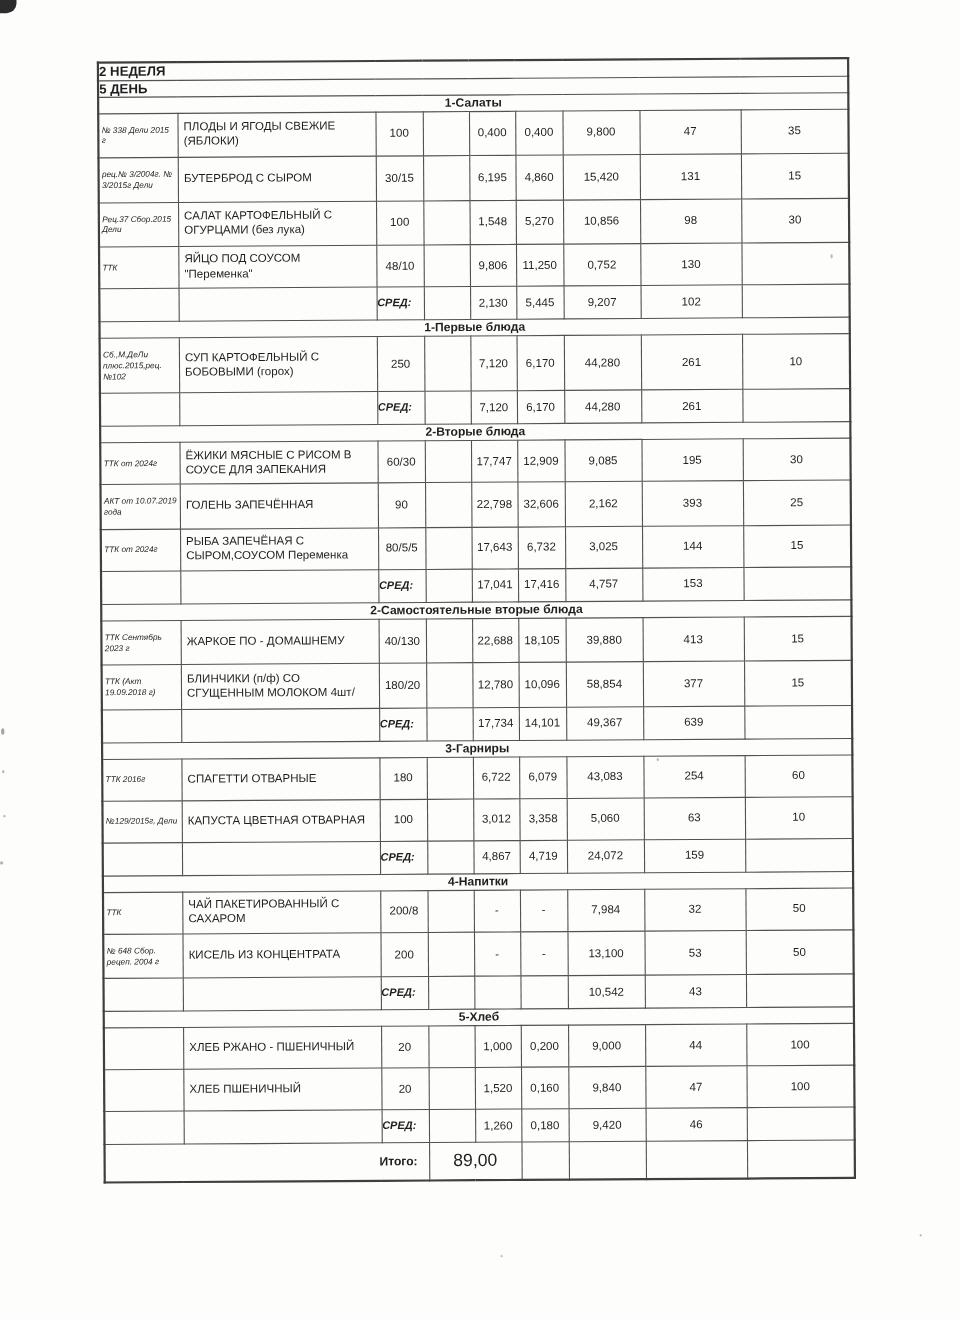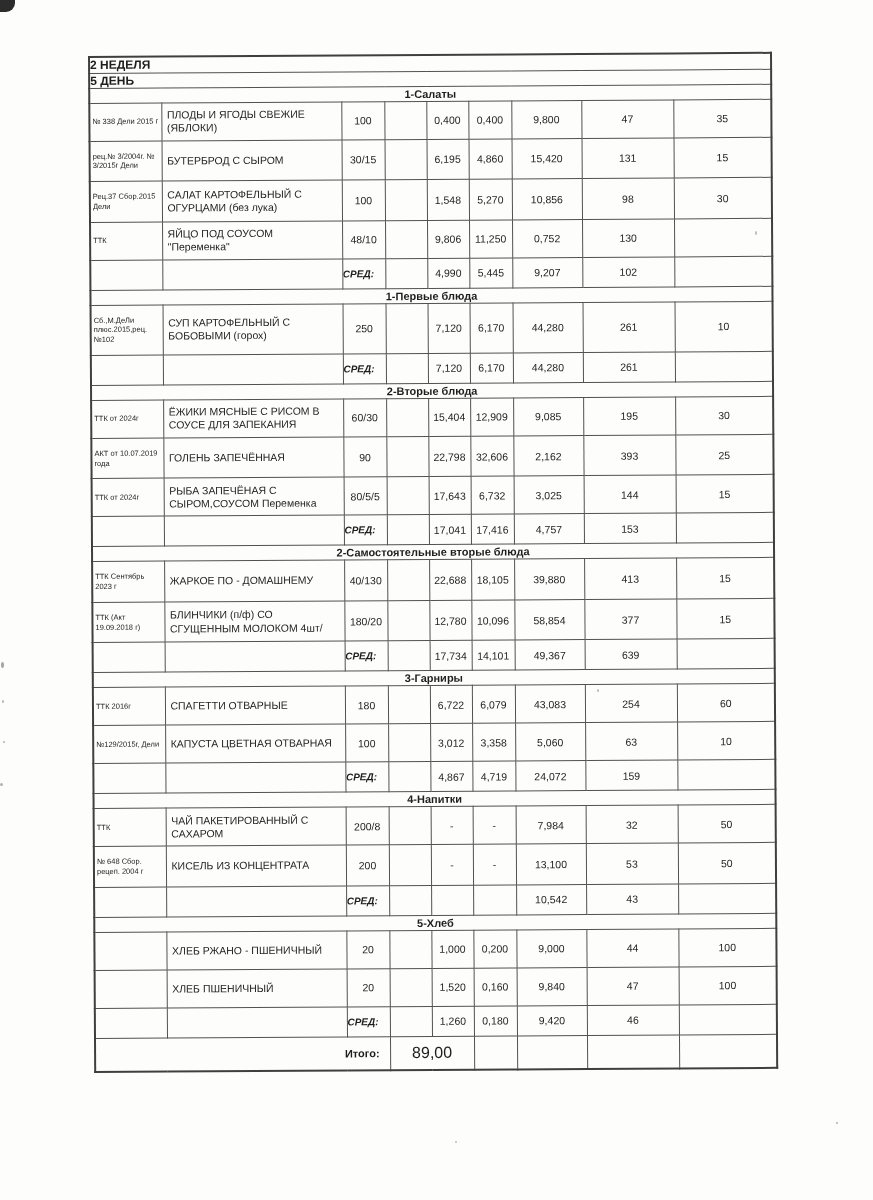--- a/index.html
+++ b/index.html
@@ -34,21 +34,21 @@
   thead td { font-weight: bold; font-size: 12px; padding: 0 5px; }
   tr.week-row td { height: 16px; }
   tr.day-row td { height: 15px; }
   .section-row td {
     height: 15px; text-align: center;
     font-weight: bold; font-size: 11px;
     padding: 0 2px;
   }
   .data-row td { height: 38px; }
   .sred-row td { height: 30px; }
-  td.ref  { font-size: 7.5px; line-height: 1.3; padding: 10px 2px; color: #232323; }
+  td.ref  { font-size: 7.5px; line-height: 1.3; padding: 10px 2px; color: #232323; font-style: italic; }
   td.name { font-size: 10.5px; line-height: 1.25; padding: 2px 5px; }
   td.num  { text-align: center; font-size: 10.5px; }
   td.sred-label { font-weight: bold; font-size: 10px; text-align: left; font-style: italic; }
   .total-row td { height: 34px; }
   td.total-label { text-align: right; font-weight: bold; font-size: 11px; padding-right: 10px; }
   td.total-value { text-align: center; font-size: 16px; }
   
   .corner-mark {
     position: absolute; left: 0; top: 0;
     width: 15px; height: 12px;
@@ -145,21 +145,21 @@
           <td class="num">11,250</td>
           <td class="num">0,752</td>
           <td class="num">130</td>
           <td class="num"></td>
         </tr>
         <tr class="sred-row">
           <td class="ref"></td>
           <td class="name"></td>
           <td class="sred-label">СРЕД:</td>
           <td class="num"></td>
-          <td class="num">4,990</td>
+          <td class="num">2,130</td>
           <td class="num">5,445</td>
           <td class="num">9,207</td>
           <td class="num">102</td>
           <td class="num"></td>
         </tr>
         <tr class="section-row">
           <td class="section-title" colspan="9">1-Первые блюда</td>
         </tr>
         <tr class="data-row">
           <td class="ref">Сб.,М.ДеЛи плюс.2015,рец.№102</td>
@@ -184,21 +184,21 @@
           <td class="num"></td>
         </tr>
         <tr class="section-row">
           <td class="section-title" colspan="9">2-Вторые блюда</td>
         </tr>
         <tr class="data-row">
           <td class="ref">ТТК от 2024г</td>
           <td class="name">ЁЖИКИ МЯСНЫЕ С РИСОМ В СОУСЕ ДЛЯ ЗАПЕКАНИЯ</td>
           <td class="num">60/30</td>
           <td class="num"></td>
-          <td class="num">15,404</td>
+          <td class="num">17,747</td>
           <td class="num">12,909</td>
           <td class="num">9,085</td>
           <td class="num">195</td>
           <td class="num">30</td>
         </tr>
         <tr class="data-row">
           <td class="ref">АКТ от 10.07.2019 года</td>
           <td class="name">ГОЛЕНЬ ЗАПЕЧЁННАЯ</td>
           <td class="num">90</td>
           <td class="num"></td>

